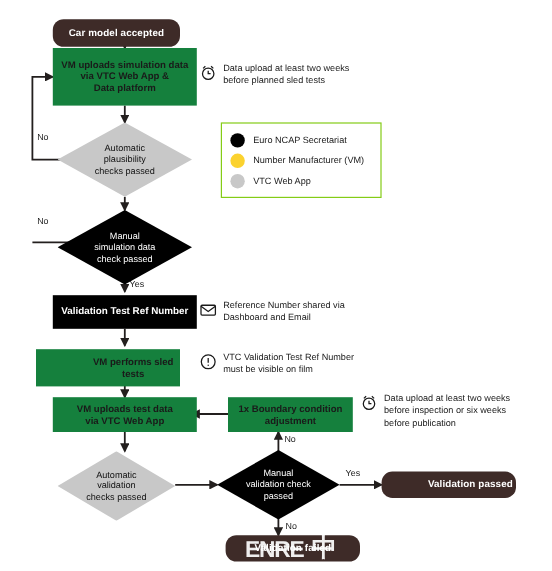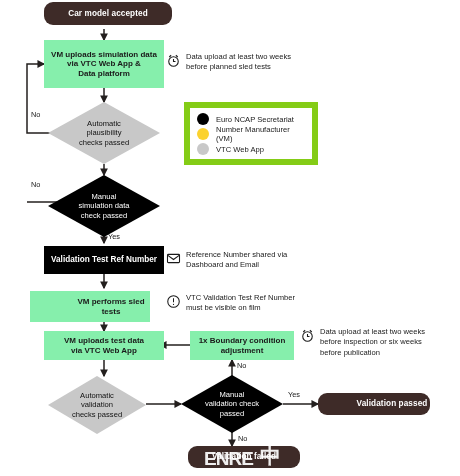--- a/index.html
+++ b/index.html
@@ -30,21 +30,21 @@
   }
   .terminator {
     border-radius: 9px;
     background: #3E2B28;
     color: #ffffff;
     font-weight: bold;
     font-size: 8.2px;
     letter-spacing: 0.1px;
   }
   .process-yellow {
-    background: #86efac;
+    background: #15803d;
     color: #1a1a1a;
     font-size: 8px;
     font-weight: bold;
     padding: 2px;
   }
   .process-black {
     background: #000000;
     color: #ffffff;
     font-size: 8.2px;
     font-weight: bold;
@@ -112,21 +112,21 @@
   }
   .anno-icon svg { display: block; }
 
   
   #legend {
     position: absolute;
     left: 184px;
     top: 102px;
     width: 134px;
     height: 63px;
-    border: 6px solid #84cc16;
+    border: 1px solid #84cc16;
     background: #ffffff;
     box-sizing: border-box;
     padding: 5px 7px;
     display: flex;
     flex-direction: column;
     justify-content: space-around;
     z-index: 3;
   }
   .legend-row {
     display: flex;
@@ -202,21 +202,21 @@
       <line x1="232" y1="377" x2="232" y2="360" marker-end="url(#arw)"></line>
 
       <line x1="232" y1="431" x2="232" y2="446" marker-end="url(#arw)"></line>
 
       <path d="M 62 133 L 27 133 L 27 64 L 44 64" marker-end="url(#arw)"></path>
 
       <path d="M 62 202 L 27 202"></path>
     </g>
   </svg>
 
-  <div class="node terminator" style="left:44px; top:2px; width:128px; height:23px;">
+  <div class="node terminator" style="left:44px; top:16px; width:106px; height:23px;">
     <span>Car model accepted</span>
   </div>
 
   <div class="node process-yellow" style="left:44px; top:40px; width:120px; height:48px;">
     <span style="white-space: pre-line;">VM uploads simulation data
 via VTC Web App &amp;
 Data platform</span>
   </div>
 
   <div class="decision gray" style="left:48px; top:102px; width:112px; height:62px;">

